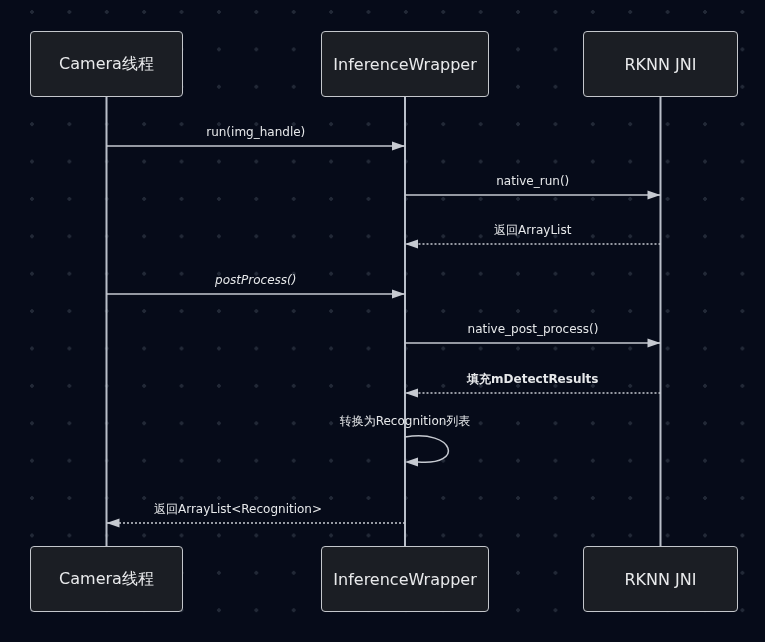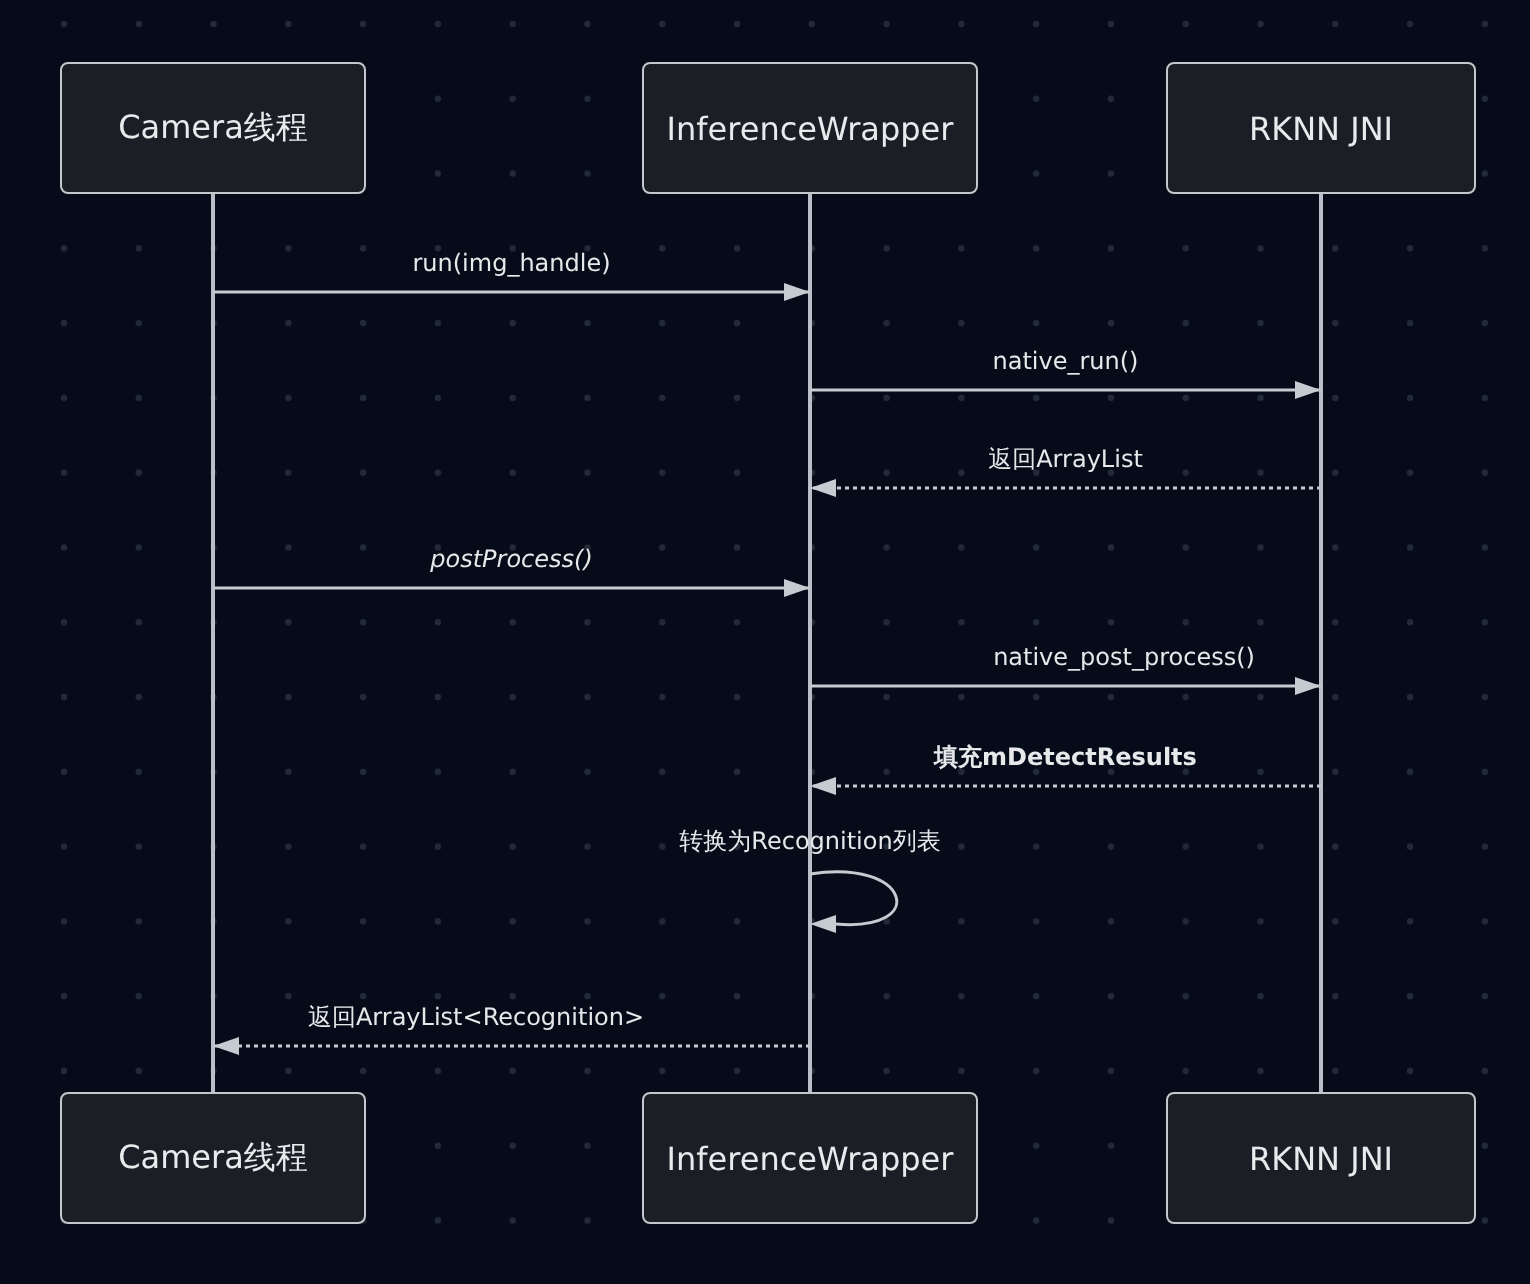--- a/index.html
+++ b/index.html
@@ -85,18 +85,18 @@
       </div>
       <div class="actor-box" style="left: 583px; top: 546px; width: 155px; height: 66px;">
         <span>RKNN JNI</span>
       </div>
     </div>
   <div id="labels-layer">
       <div class="msg-label" style="left: 255.75px; top: 139px;">run(img_handle)</div>
       <div class="msg-label" style="left: 532.75px; top: 188px;">native_run()</div>
       <div class="msg-label" style="left: 532.75px; top: 237px;">返回ArrayList</div>
       <div class="msg-label" style="left: 255.75px; top: 287px; font-style: italic;">postProcess()</div>
-      <div class="msg-label" style="left: 562px; top: 336px;">native_post_process()</div>
+      <div class="msg-label" style="left: 533px; top: 336px;">native_post_process()</div>
       <div class="msg-label" style="left: 532.75px; top: 386px; font-weight: bold;">填充mDetectResults</div>
       <div class="msg-label" style="left: 405px; top: 428px;">转换为Recognition列表</div>
       <div class="msg-label" style="left: 238px; top: 516px;">返回ArrayList&lt;Recognition&gt;</div>
     </div>
 </div>
 
 </body></html>

